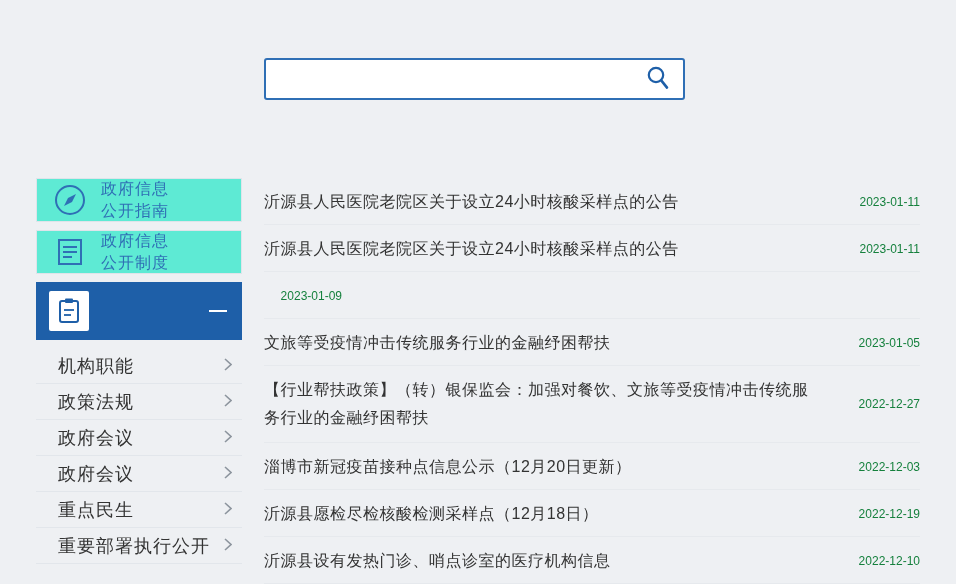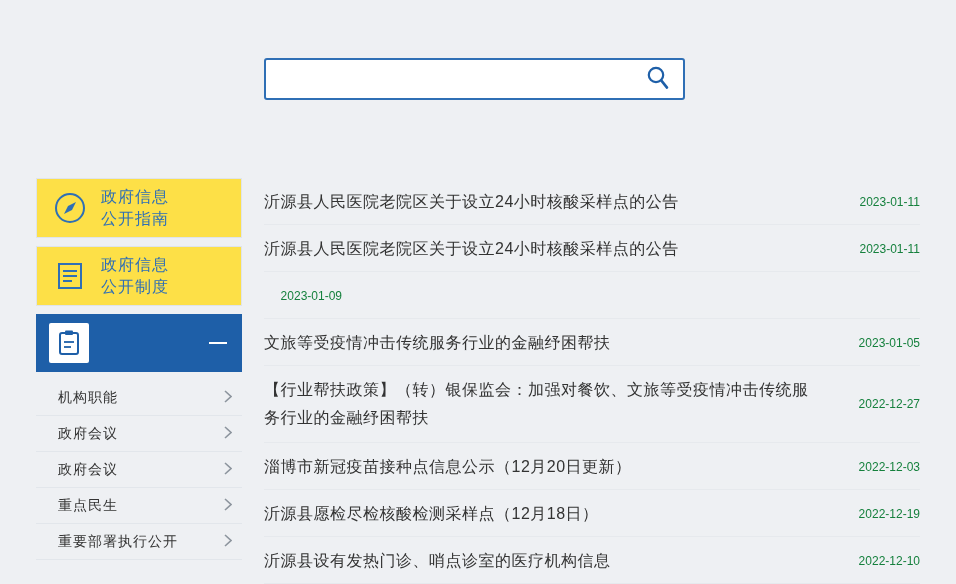--- a/index.html
+++ b/index.html
@@ -51,22 +51,22 @@
     padding: 0;
   }
 
   
   .sidebar {
     position: absolute;
     left: 36px; top: 178px;
     width: 206px;
   }
   .nav-card {
-    height: 60px;
-    background: #fde047;
+    height: 44px;
+    background: #5eead4;
     border: 1px solid #dfe4ea;
     margin-bottom: 8px;
     display: flex;
     align-items: center;
     padding-left: 12px;
   }
   .nav-card .nav-ico {
     width: 42px; height: 42px;
     flex: 0 0 42px;
     display: flex; align-items: center; justify-content: center;
@@ -104,21 +104,21 @@
   .sub-item {
     height: 36px;
     border-bottom: 1px solid #e2e6eb;
     display: flex;
     align-items: center;
     justify-content: space-between;
     padding: 0 10px 0 22px;
     background: transparent;
   }
   .sub-item .sub-label {
-    font-size: 14px;
+    font-size: 18px;
     color: #333333;
     letter-spacing: 1px;
   }
   .sub-item .chev {
     color: #8d959e;
     font-size: 13px;
     line-height: 1;
   }
 
   
@@ -217,20 +217,28 @@
     <div class="sub-list">
       <div class="sub-item">
         <span class="sub-label">机构职能</span>
         <span class="chev">
           <svg width="8" height="13" viewBox="0 0 8 13">
               <polyline points="1,1 7,6.5 1,12" fill="none" stroke="#8d959e" stroke-width="1.6"></polyline>
             </svg>
         </span>
       </div>
       <div class="sub-item">
+        <span class="sub-label">政策法规</span>
+        <span class="chev">
+          <svg width="8" height="13" viewBox="0 0 8 13">
+              <polyline points="1,1 7,6.5 1,12" fill="none" stroke="#8d959e" stroke-width="1.6"></polyline>
+            </svg>
+        </span>
+      </div>
+      <div class="sub-item">
         <span class="sub-label">政府会议</span>
         <span class="chev">
           <svg width="8" height="13" viewBox="0 0 8 13">
               <polyline points="1,1 7,6.5 1,12" fill="none" stroke="#8d959e" stroke-width="1.6"></polyline>
             </svg>
         </span>
       </div>
       <div class="sub-item">
         <span class="sub-label">政府会议</span>
         <span class="chev">

